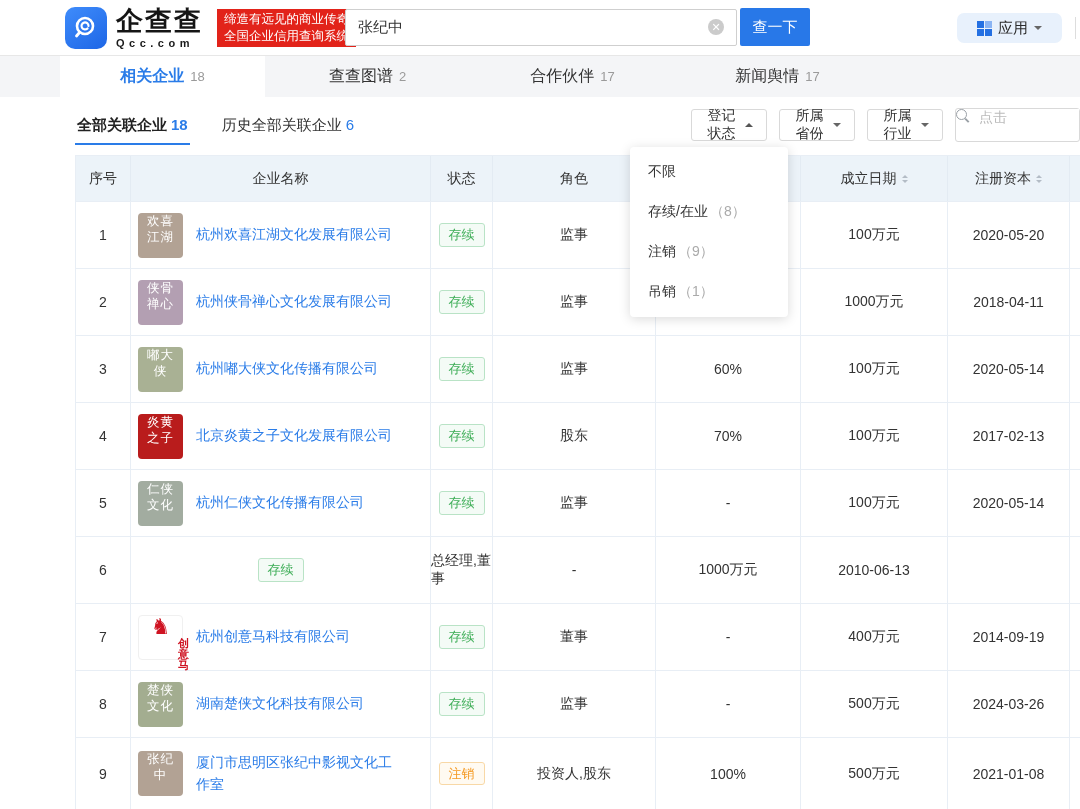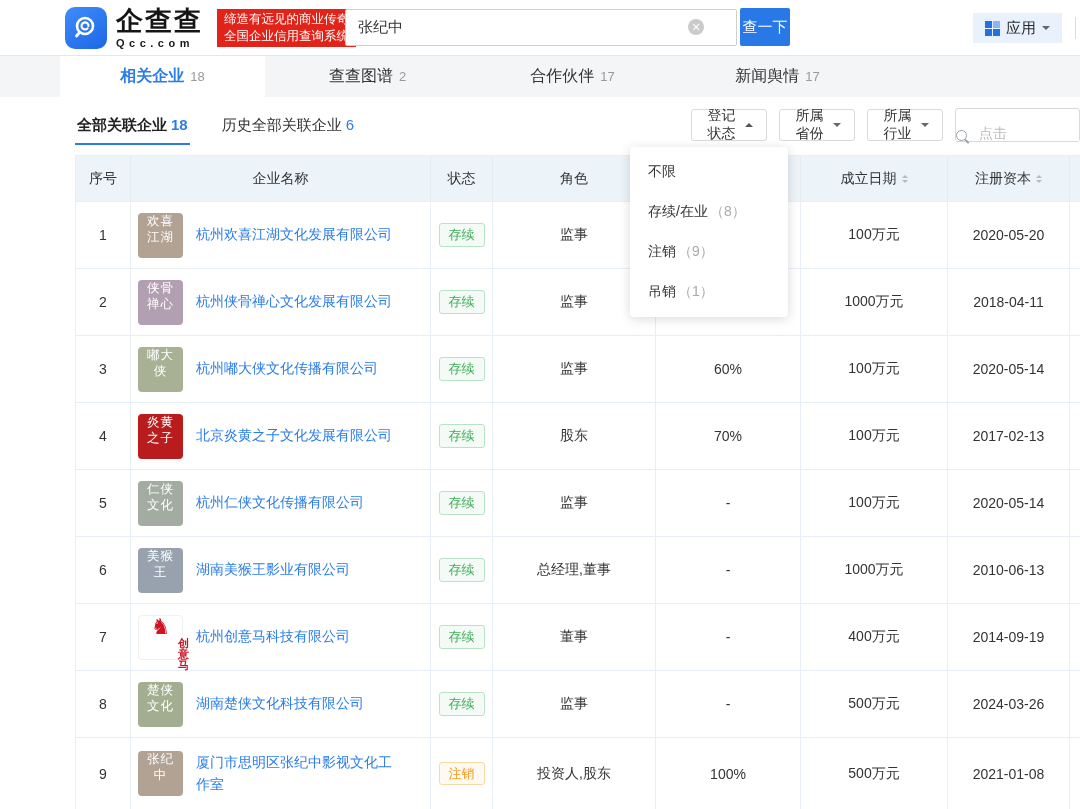--- a/index.html
+++ b/index.html
@@ -15,24 +15,24 @@
   .brand-name { font-size:27px; font-weight:bold; color:#151515; letter-spacing:2px; }
   .brand-domain { font-size:11px; font-weight:bold; color:#1b1b1b; letter-spacing:4.5px; margin-top:3px; }
   .slogan { margin-left:14px; background:#e2231a; color:#fff; font-size:12.5px;
     line-height:17px; padding:2px 7px; }
   .search-wrap { position:absolute; left:345px; top:8px; display:flex; align-items:center; }
   .search-input { width:392px; height:37px; border:1px solid #cfcfcf; border-radius:2px;
     padding:0 34px 0 12px; font-size:15px; color:#333; outline:none;
     font-family:"Liberation Sans","DejaVu Sans",sans-serif; }
   .clear-btn { position:absolute; right:86px; width:16px; height:16px; border-radius:50%;
     background:#cbcbcb; color:#fff; font-size:11px; line-height:16px; text-align:center; cursor:pointer; }
-  .go-btn { margin-left:3px; width:50px; height:38px; background:#2878e8; border:none; border-radius:2px;
+  .go-btn { margin-left:3px; width:70px; height:38px; background:#2878e8; border:none; border-radius:2px;
     color:#fff; font-size:15px; cursor:pointer; font-family:inherit; }
-  .apps { position:absolute; right:18px; top:13px; height:30px; background:#e8f1fc; border-radius:0;
-    display:flex; align-items:center; gap:6px; padding:0 12px; cursor:pointer; }
+  .apps { position:absolute; right:18px; top:13px; height:30px; background:#e8f1fc; border-radius:7px;
+    display:flex; align-items:center; gap:6px; padding:0 20px; cursor:pointer; }
   .grid-ic { width:15px; height:15px; display:grid; grid-template-columns:7px 7px; gap:1px; }
   .grid-ic i { width:7px; height:7px; background:#2470e2; }
   .grid-ic i.lt { background:#8ab4f3; }
   .apps-label { font-size:15px; color:#2b2b2b; }
   .caret-d { width:0; height:0; border:4px solid transparent; border-top-color:#666; margin-top:4px; }
   .caret-u { width:0; height:0; border:4px solid transparent; border-bottom-color:#555; margin-bottom:4px; }
   .top-divider { position:absolute; right:4px; top:17px; width:1px; height:22px; background:#ddd; }
 
   
   .tabs { height:42px; background:#f4f5f7; border-top:1px solid #e7e7e7; display:flex; padding-left:60px; }
@@ -47,21 +47,21 @@
   .list-bar { height:58px; padding-left:75px; display:flex; align-items:center; position:relative; }
   .subtab { margin-right:30px; font-size:15px; color:#333; cursor:pointer;
     padding:8px 2px; display:flex; gap:4px; }
   .subtab .count { color:#2a7ce8; }
   .subtab.active { font-weight:bold; color:#222; border-bottom:2px solid #2a7ce8; }
   .filter-group { position:absolute; left:691px; top:11px; display:flex; gap:12px; align-items:center; }
   .filter-btn { height:32px; border:1px solid #d9d9d9; border-radius:3px; background:#fff;
     display:flex; align-items:center; gap:7px; padding:0 13px; font-size:14px; color:#333; cursor:pointer;
     font-family:inherit; }
   .kw-box { width:150px; height:34px; border:1px solid #d9d9d9; border-radius:3px;
-    display:flex; align-items:flex-end; gap:12px; padding:0 0; color:#bbb; }
+    display:flex; align-items:flex-start; gap:12px; padding:0 0; color:#bbb; }
   .kw-box input { border:none; outline:none; width:100px; font-size:14px; color:#333; font-family:inherit; }
   .kw-box input::placeholder { color:#bbb; }
   .mag { width:11px; height:11px; border:1.6px solid #9aa0a6; border-radius:50%; position:relative; flex:none; }
   .mag::after { content:""; position:absolute; width:1.6px; height:5px; background:#9aa0a6;
     left:9px; top:8px; transform:rotate(-45deg); }
 
   
   .dropdown { position:absolute; left:630px; top:147px; width:158px; background:#fff; z-index:20;
     border-radius:4px; box-shadow:0 2px 12px rgba(0,0,0,.15); padding:5px 0; }
   .dd-item { padding:11px 18px; font-size:14px; color:#333; cursor:pointer; display:flex; }
@@ -362,27 +362,20 @@
     <div class="cell f-percent">-</div>
     <div class="cell f-capital">100万元</div>
     <div class="cell f-date">2020-05-14</div>
     <div class="cell"></div>
   </div>
 
   <div class="tr body-row">
     <div class="cell">
           <span class="f-no">6</span>
         </div>
-    <div class="cell name-cell">
-      <div class="avatar" style="background: rgb(151, 162, 174);">
-            <div>美猴</div>
-            <div>王</div>
-          </div>
-      <span class="co-link f-name">湖南美猴王影业有限公司</span>
-    </div>
     <div class="cell">
       <span class="badge f-status green">存续</span>
     </div>
     <div class="cell f-role">总经理,董事</div>
     <div class="cell f-percent">-</div>
     <div class="cell f-capital">1000万元</div>
     <div class="cell f-date">2010-06-13</div>
     <div class="cell"></div>
   </div>
 

